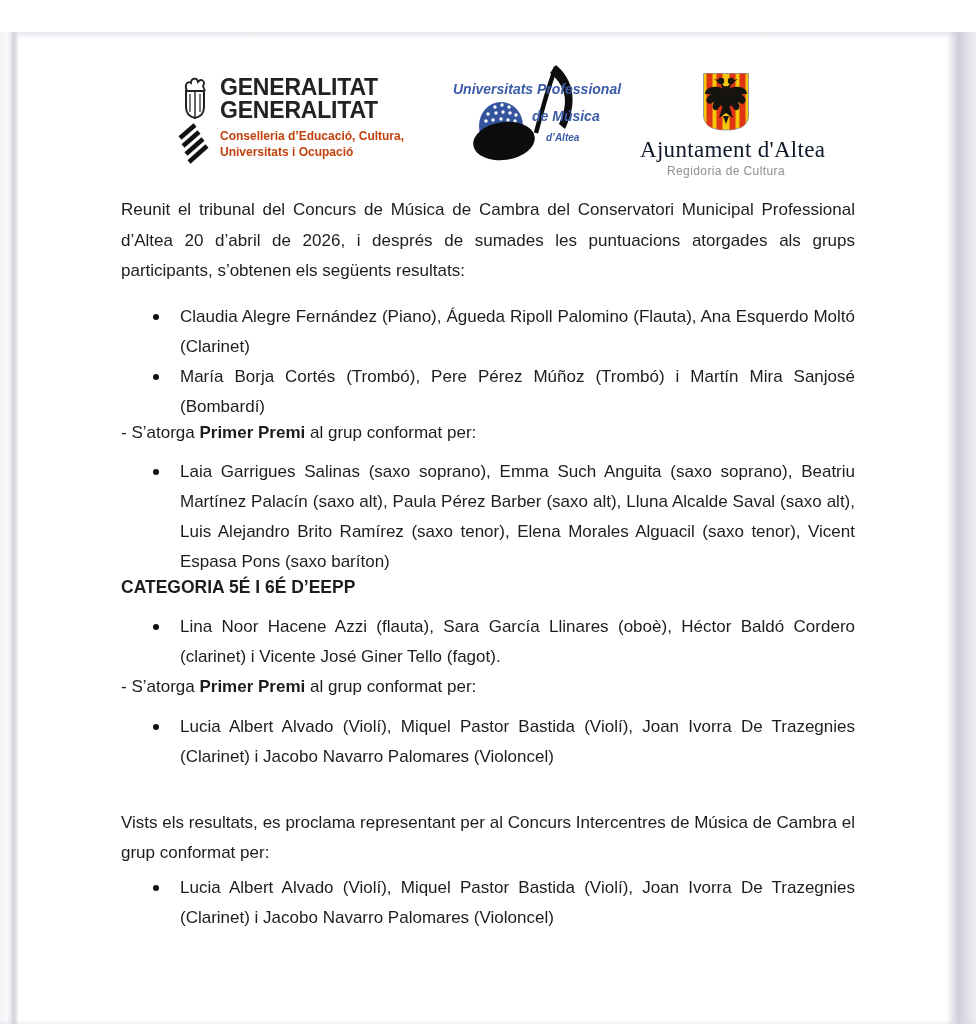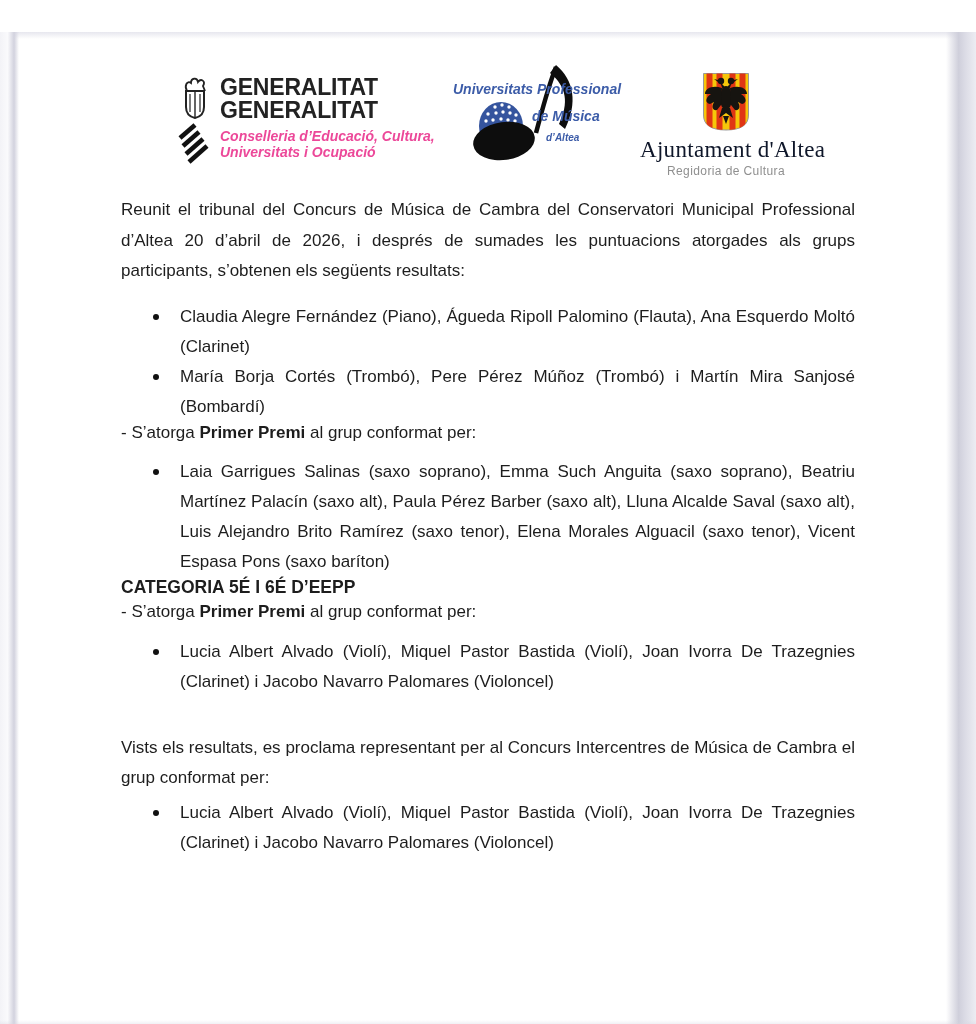--- a/index.html
+++ b/index.html
@@ -20,21 +20,21 @@
   .edge.right  { right:0; top:0; bottom:0; width:30px;
                  background:linear-gradient(to left,#ededf3 0%,#dcdce6 35%,#cfcfdb 58%,rgba(255,255,255,0) 100%); }
   .edge.bottom { left:0; right:0; bottom:0; height:26px;
                  background:linear-gradient(to top,#f1f1f6 0%,#d5d5e0 55%,rgba(255,255,255,0) 100%); }
 
   
   .gva { position:absolute; left:178px; top:44px; display:flex; align-items:flex-start; }
   .gva-emblem { display:block; }
   .gva-text { margin-left:10px; }
   .gva-title { font-size:23px; font-weight:700; line-height:22.5px; letter-spacing:-0.2px; color:#222; }
-  .gva-sub   { margin-top:7px; font-size:14px; font-weight:700; line-height:16px; color:#ec4899;font-style:italic; }
+  .gva-sub   { margin-top:7px; font-size:12px; font-weight:700; line-height:16px; color:#c2410c; }
 
   .cons { position:absolute; left:440px; top:23px; width:182px; height:114px; }
   .cons svg { position:absolute; left:0; top:0; }
   .cons .t { position:absolute; font-style:italic; font-weight:700; color:#3c5ca8; white-space:nowrap; }
   .cons .t1 { left:13px;  top:26px; font-size:14px; }
   .cons .t2 { left:92px;  top:53px; font-size:14px; }
   .cons .t3 { left:106px; top:77px; font-size:10px; }
 
   .ajt { position:absolute; left:640px; top:40px; width:172px; text-align:center; }
   .ajt svg { display:block; margin:0 auto; }
@@ -163,20 +163,23 @@
 
     <p class="award mt0"><span>- S’atorga </span><strong>Primer Premi</strong><span> al grup conformat per:</span></p>
 
     <ul class="blist mt13">
       <li>Laia Garrigues Salinas (saxo soprano), Emma Such Anguita (saxo soprano), Beatriu Martínez Palacín (saxo alt), Paula Pérez Barber (saxo alt), Lluna Alcalde Saval (saxo alt), Luis Alejandro Brito Ramírez (saxo tenor), Elena Morales Alguacil (saxo tenor), Vicent Espasa Pons (saxo baríton)</li>
     </ul>
 
     <h2 class="cat mt0">CATEGORIA 5É I 6É D’EEPP</h2>
 
 
+    <ul class="blist mt15">
+      <li>Lina Noor Hacene Azzi (flauta), Sara García Llinares (oboè), Héctor Baldó Cordero (clarinet) i Vicente José Giner Tello (fagot).</li>
+    </ul>
 
     <p class="award mt4"><span>- S’atorga </span><strong>Primer Premi</strong><span> al grup conformat per:</span></p>
 
     <ul class="blist mt14">
       <li>Lucia Albert Alvado (Violí), Miquel Pastor Bastida (Violí), Joan Ivorra De Trazegnies (Clarinet) i Jacobo Navarro Palomares (Violoncel)</li>
     </ul>
 
     <p class="mt36">Vists els resultats, es proclama representant per al Concurs Intercentres de Música de Cambra el grup conformat per:</p>
 
     <ul class="blist mt4">

